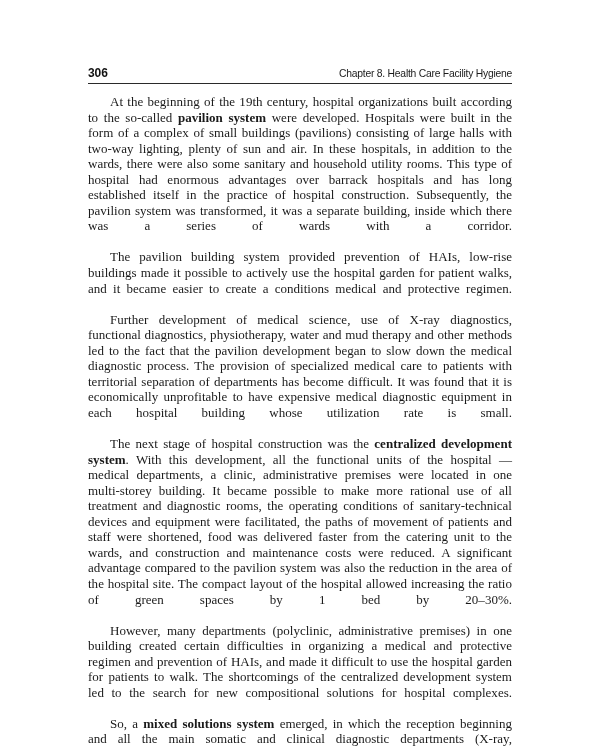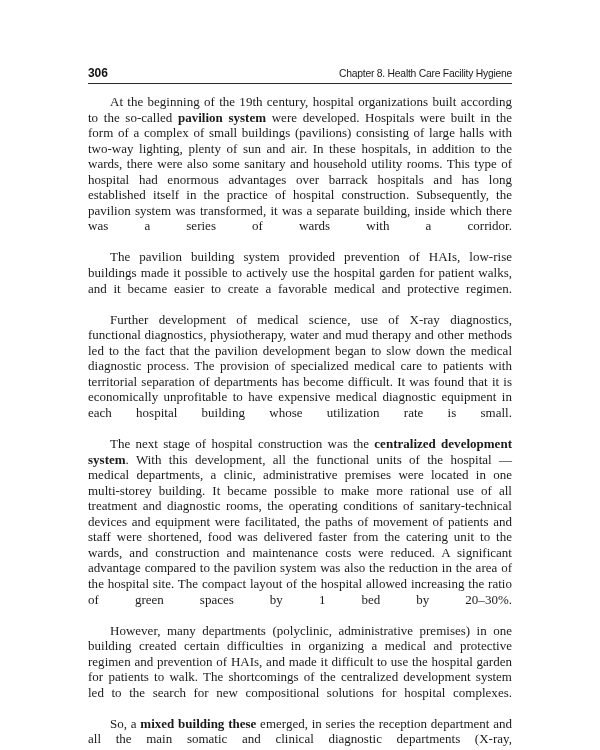--- a/index.html
+++ b/index.html
@@ -103,20 +103,20 @@
 
   <div id="running-head">
     <span id="folio">306</span>
     <span id="chapter-title">Chapter 8. Health Care Facility Hygiene</span>
   </div>
 
   <div id="head-rule" style="border-top-color: rgb(42, 42, 42);"></div>
 
   <div id="text-column">
       <p class="para"><span>At the beginning of the 19th century, hospital organizations built according to the so-called </span><b>pavilion system</b><span> were developed. Hospitals were built in the form of a complex of small buildings (pavilions) consisting of large halls with two-way lighting, plenty of sun and air. In these hospitals, in addition to the wards, there were also some sanitary and household utility rooms. This type of hospital had enormous advantages over barrack hospitals and has long established itself in the practice of hospital construction. Subsequently, the pavilion system was transformed, it was a separate building, inside which there was a series of wards with a corridor.</span></p>
-      <p class="para"><span>The pavilion building system  provided prevention of HAIs, low-rise buildings made it possible to actively use the hospital garden for patient walks, and it became easier to create a favorable medical and protective regimen.</span></p>
+      <p class="para"><span>The pavilion building system  provided prevention of HAIs, low-rise buildings made it possible to actively use the hospital garden for patient walks, and it became easier to create a conditions medical and protective regimen.</span></p>
       <p class="para"><span>Further development of medical science, use of X-ray diagnostics, functional diagnostics, physiotherapy, water and mud therapy and other methods led to the fact that the pavilion development began to slow down the medical diagnostic process. The provision of specialized medical care to patients with territorial separation of departments has become difficult. It was found that it is economically unprofitable to have expensive medical diagnostic equipment in each hospital building whose utilization rate is small.</span></p>
       <p class="para"><span>The next stage of hospital construction was the </span><b>centralized development system</b><span>. With this development, all the functional units of the hospital — medical departments, a clinic, administrative premises were located in one multi-storey building. It became possible to make more rational use of all treatment and diagnostic rooms, the operating conditions of sanitary-technical devices and equipment were facilitated, the paths of movement of patients and staff were shortened, food was delivered faster from the catering unit to the wards, and construction and maintenance costs were reduced. A significant advantage compared to the pavilion system was also the reduction in the area of the hospital site. The compact layout of the hospital allowed increasing the ratio of green spaces by 1 bed by 20–30%.</span></p>
       <p class="para"><span>However, many departments (polyclinic, administrative premises) in one building created certain difficulties in organizing a medical and protective regimen and prevention of HAIs, and made it difficult to use the hospital garden for patients to walk. The shortcomings of the centralized development system led to the search for new compositional solutions for hospital complexes.</span></p>
-      <p class="para"><span>So, a </span><b>mixed building these</b><span> emerged, in series the reception department and all the main somatic and clinical diagnostic departments (X-ray,</span></p>
+      <p class="para"><span>So, a </span><b>mixed solutions system</b><span> emerged, in which the reception beginning and all the main somatic and clinical diagnostic departments (X-ray,</span></p>
     </div>
 
 </div>
 
 </body></html>

